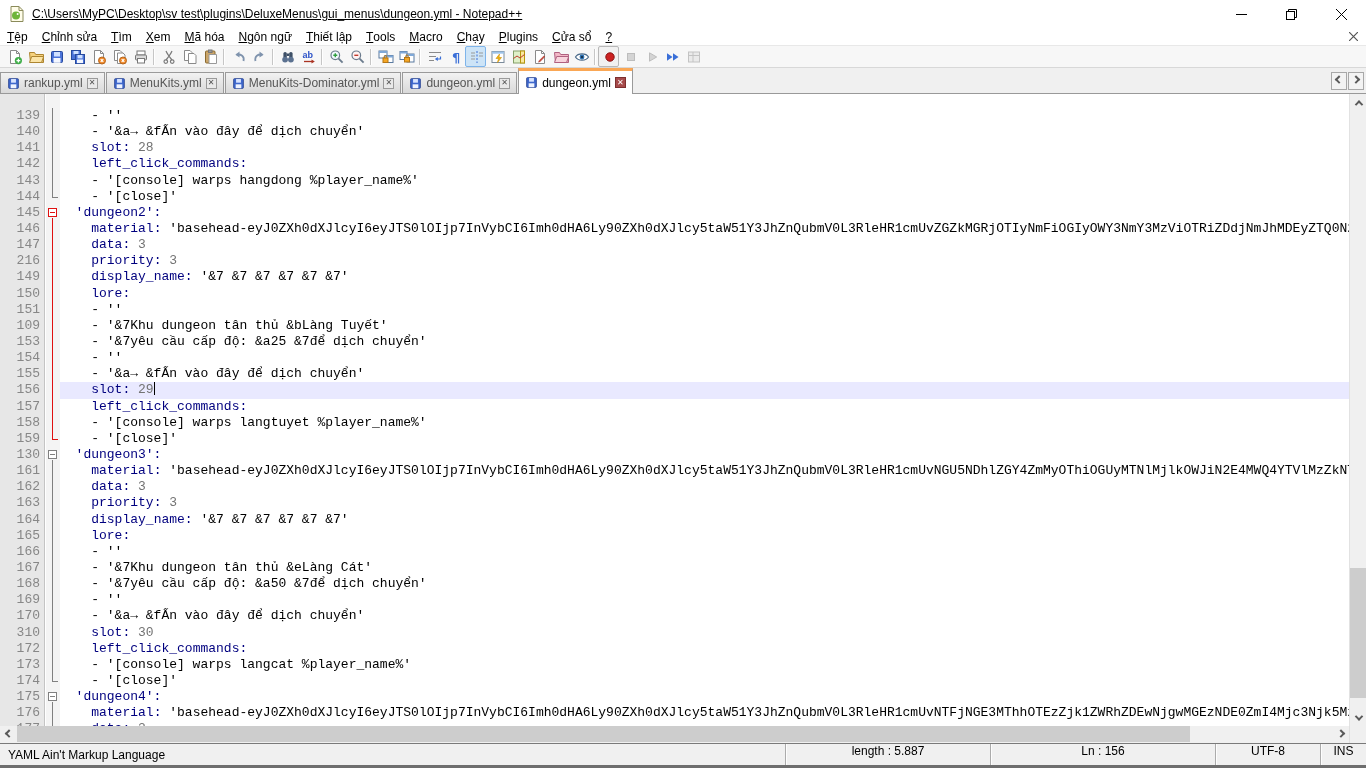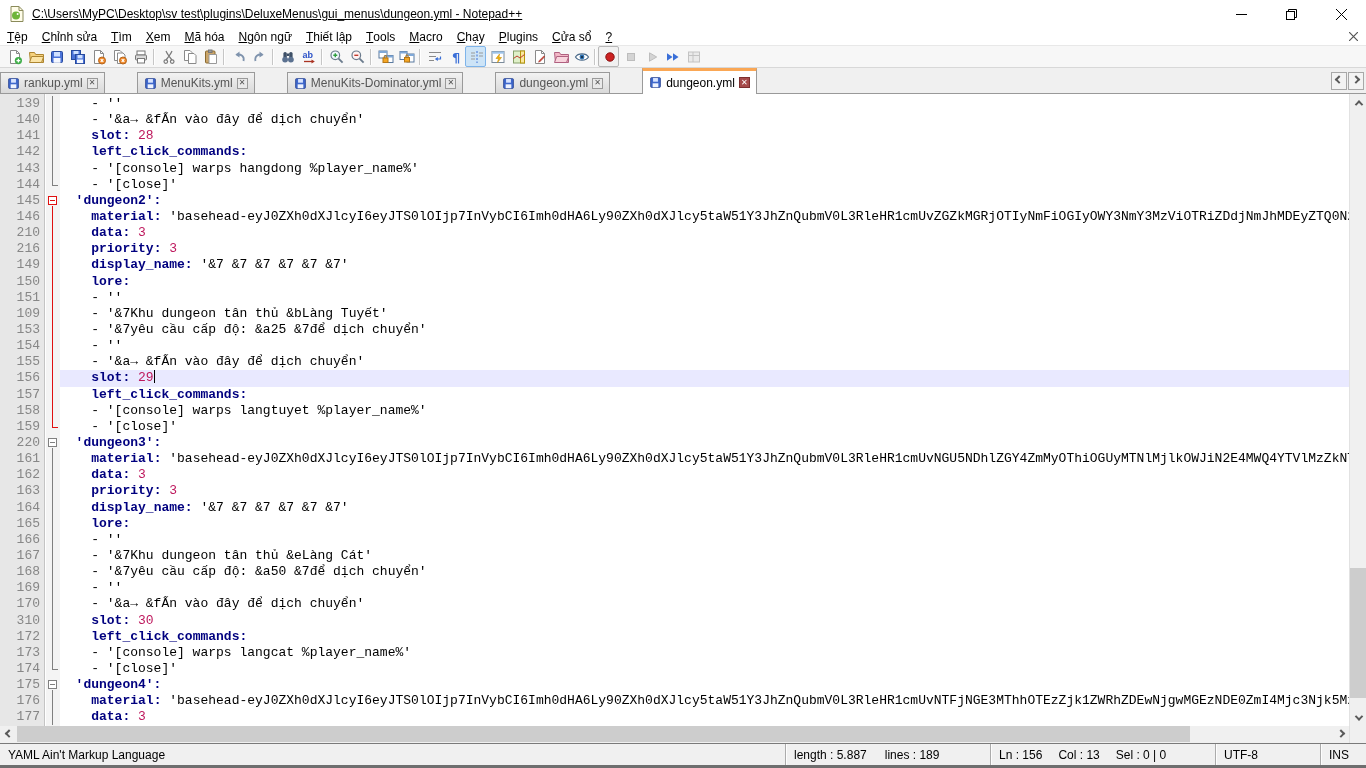--- a/index.html
+++ b/index.html
@@ -23,47 +23,47 @@
   
   .toolbar { height:23px; background:#f7f7f7; border-top:1px solid #e8e8e8; border-bottom:1px solid #d8d8d8; display:flex; align-items:center; padding:0 3px; flex:0 0 auto; }
   .tb-btn { width:21px; height:21px; display:flex; align-items:center; justify-content:flex-end; border:1px solid transparent; border-radius:2px; flex:0 0 auto; }
   .tb-btn svg { width:16px; height:16px; }
   .tb-btn.pressed { background:#cde4f7; border-color:#7eb4ea; }
   .tb-btn.framed { background:#f1f1f1; border-color:#b8b8b8; }
   .tb-btn.disabled { opacity:.55; filter:grayscale(1); }
   .tb-sep { width:1px; height:16px; background:#c6c6c6; margin:0 3px; box-shadow:1px 0 0 #fff; flex:0 0 auto; }
 
   
-  .tabbar { height:26px; background:#f0f0f0; display:flex; align-items:flex-end; border-bottom:1px solid #999; flex:0 0 auto; position:relative;gap:31px; }
+  .tabbar { height:26px; background:#f0f0f0; display:flex; align-items:flex-end; border-bottom:1px solid #999; flex:0 0 auto; position:relative; }
   .tab { height:21px; display:flex; align-items:center; gap:4px; padding:0 6px; font-size:12px; color:#555;
          background:linear-gradient(#f2f2f2,#d9d9d9); border:1px solid #9a9a9a; border-bottom:none; margin-right:1px; white-space:nowrap; }
   .tab.active { height:26px; background:#fff; color:#000; border-top:3px solid #faa755; margin-bottom:-1px; }
   .tab .t-close { width:11px; height:11px; display:flex; align-items:center; justify-content:center; border:1px solid #9a9a9a; background:#e9e9e9; font-size:8px; color:#555; line-height:1; }
   .tab.active .t-close { background:#a64a4a; border-color:#7d2f2f; color:#fff; }
   .tab svg { width:13px; height:13px; }
   .tab-scroll { position:absolute; right:2px; bottom:3px; display:flex; }
   .ts-btn { width:16px; height:18px; border:1px solid #a8a8a8; background:#f3f3f3; display:flex; align-items:center; justify-content:center; margin-left:1px; }
 
   
   .editor { height:632px; position:relative; background:#fff; overflow:hidden; flex:0 0 auto;
             font-family:"Liberation Mono","DejaVu Sans Mono",monospace; font-size:13px; }
   .gutter-bg { position:absolute; left:0; top:0; bottom:0; width:45px; background:#e7e7e7; border-right:1px solid #c4c4c4; }
   .foldgutter-bg { position:absolute; left:46px; top:0; bottom:0; width:14px; background:#f4f4f4; }
-  .lines { position:absolute; left:0; top:2px; right:17px; }
+  .lines { position:absolute; left:0; top:14px; right:17px; }
   .row { display:flex; height:16.15px; line-height:16px; align-items:stretch; }
   .ln { width:45px; text-align:right; padding-right:5px; color:#878787; flex:0 0 auto; }
   .fold { width:15px; position:relative; flex:0 0 auto; }
   .fl { position:absolute; left:7px; width:1px; }
   .ftick { position:absolute; left:7px; width:6px; height:1px; }
   .fbox { position:absolute; left:3px; top:3px; width:9px; height:9px; background:#fff; border:1px solid; }
   .fbox i { position:absolute; left:1px; right:1px; top:3px; height:1px; background:currentColor; display:block; }
   .code { flex:1 1 auto; white-space:pre; overflow:hidden; color:#000; }
   .row.current .code { background:#e9e9ff; }
-  .tok-k { color:#00007F; font-weight:bold; }
-  .tok-n { color:#be185d; }
+  .tok-k { color:#00007F; font-weight:normal; }
+  .tok-n { color:#737373; }
   .caret { display:inline-block; width:1px; height:13px; background:#000; vertical-align:-2px; }
 
   
   .vscroll { position:absolute; right:0; top:0; bottom:0; width:17px; background:#f0f0f0; border-left:1px solid #e2e2e2; }
   .vthumb { position:absolute; left:0; right:0; top:474px; height:130px; background:#cdcdcd; }
   .sarrow { position:absolute; left:0; width:17px; height:17px; display:flex; align-items:center; justify-content:center; }
   .chev { width:6px; height:6px; border-left:2px solid #5a5a5a; border-top:2px solid #5a5a5a; }
   .chev.up { transform:rotate(45deg) translate(1px,1px); }
   .chev.down { transform:rotate(225deg) translate(1px,1px); }
   .chev.left { transform:rotate(-45deg) translate(1px,-1px); }
@@ -71,21 +71,21 @@
 
   .hscroll { height:18px; background:#f0f0f0; position:relative; border-bottom:1px solid #7a7a7a; flex:0 0 auto; }
   .hthumb { position:absolute; left:17px; top:0; bottom:1px; width:1173px; background:#cdcdcd; }
   .ha { position:absolute; top:0; width:17px; height:17px; display:flex; align-items:center; justify-content:center; }
   .hcorner { position:absolute; right:0; top:0; width:17px; height:17px; background:#f0f0f0; border-left:1px solid #e0e0e0; }
 
   
   .statusbar { height:24px; background:#f0f0f0; display:flex; align-items:stretch; font-size:12px; color:#000;
                border-bottom:3px solid #6e6e6e; flex:0 0 auto; }
   .sb-cell { display:flex; align-items:center; padding:0 8px; white-space:nowrap; overflow:hidden; }
-  .sb-cell + .sb-cell { border-left:1px solid #ababab; box-shadow:inset 1px 0 0 #fdfdfd; }
+  .sb-cell + .sb-cell { border-left:1px solid #ababab; box-shadow:inset 1px 0 0 #fdfdfd;flex-direction:column; }
   .sb-doc { flex:1 1 auto; }
   .sb-size { width:205px; flex:0 0 auto; gap:18px; }
   .sb-pos { width:225px; flex:0 0 auto; gap:16px; }
   .sb-eol { width:235px; flex:0 0 auto; }
   .sb-enc { width:105px; flex:0 0 auto; }
   .sb-ins { width:46px; flex:0 0 auto; }
 </style>
 </head>
 <body>
 
@@ -485,21 +485,21 @@
           <span class="code"><span>  </span><span class="tok-k">'dungeon2':</span></span>
         </div>
         <div class="row">
           <span class="ln">146</span>
           <span class="fold">
             <i class="fl" style="top:0;bottom:0;background:#e01010"></i>
           </span>
           <span class="code"><span>    </span><span class="tok-k">material:</span><span> 'basehead-eyJ0ZXh0dXJlcyI6eyJTS0lOIjp7InVybCI6Imh0dHA6Ly90ZXh0dXJlcy5taW51Y3JhZnQubmV0L3RleHR1cmUvZGZkMGRjOTIyNmFiOGIyOWY3NmY3MzViOTRiZDdjNmJhMDEyZTQ0N2EzOGIyMDE1ODVlNzJlZDA0Yjc</span></span>
         </div>
         <div class="row">
-          <span class="ln">210</span>
+          <span class="ln">147</span>
           <span class="fold">
             <i class="fl" style="top:0;bottom:0;background:#e01010"></i>
           </span>
           <span class="code"><span>    </span><span class="tok-k">data:</span><span> </span><span class="tok-n">3</span></span>
         </div>
         <div class="row">
           <span class="ln">216</span>
           <span class="fold">
             <i class="fl" style="top:0;bottom:0;background:#e01010"></i>
           </span>
@@ -577,21 +577,21 @@
         </div>
         <div class="row">
           <span class="ln">159</span>
           <span class="fold">
             <i class="fl" style="top:0;height:9px;background:#e01010"></i>
             <i class="ftick" style="top:8px;background:#e01010"></i>
           </span>
           <span class="code"><span>    - '[close]'</span></span>
         </div>
         <div class="row">
-          <span class="ln">220</span>
+          <span class="ln">130</span>
           <span class="fold">
             <i class="fbox" style="border-color:#808080;color:#808080">
               <i></i>
             </i>
             <i class="fl" style="top:13px;bottom:0;background:#808080"></i>
           </span>
           <span class="code"><span>  </span><span class="tok-k">'dungeon3':</span></span>
         </div>
         <div class="row">
           <span class="ln">161</span>

